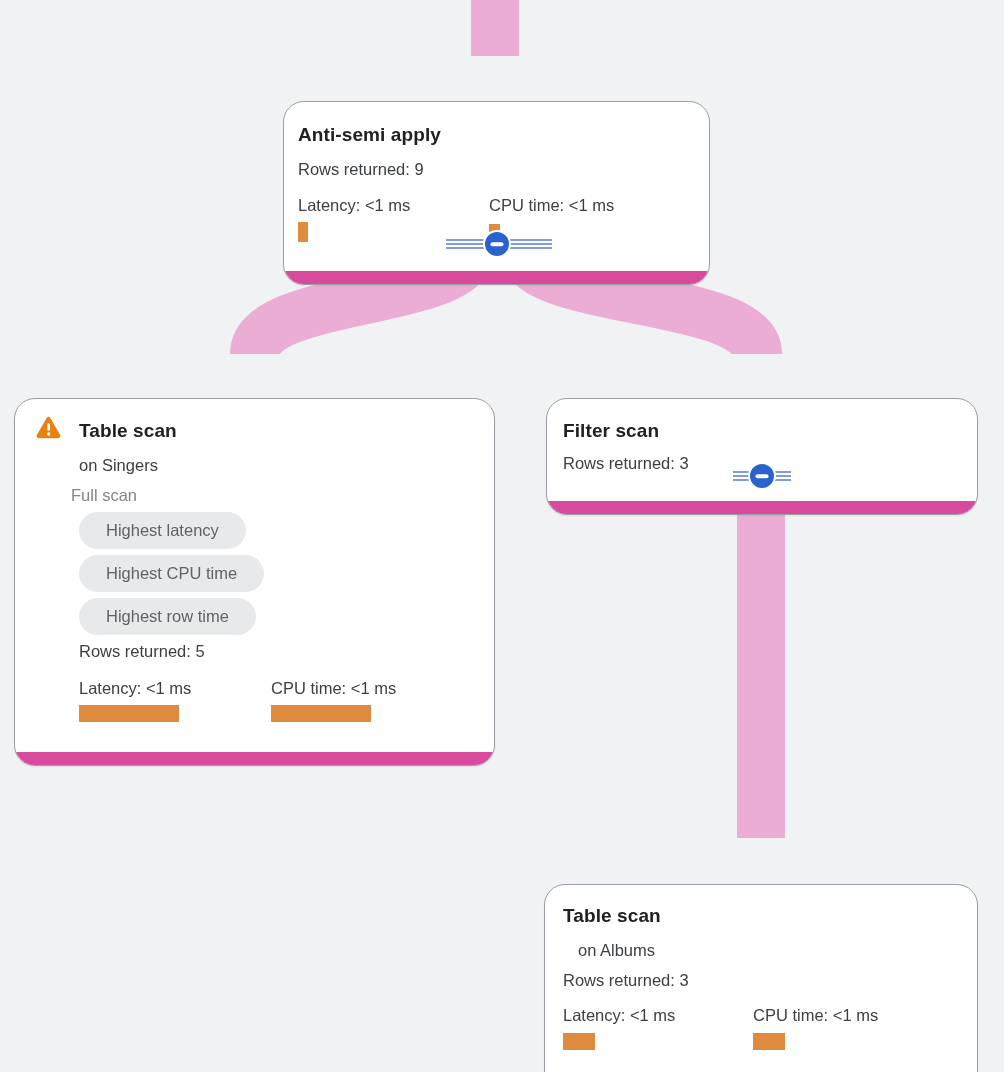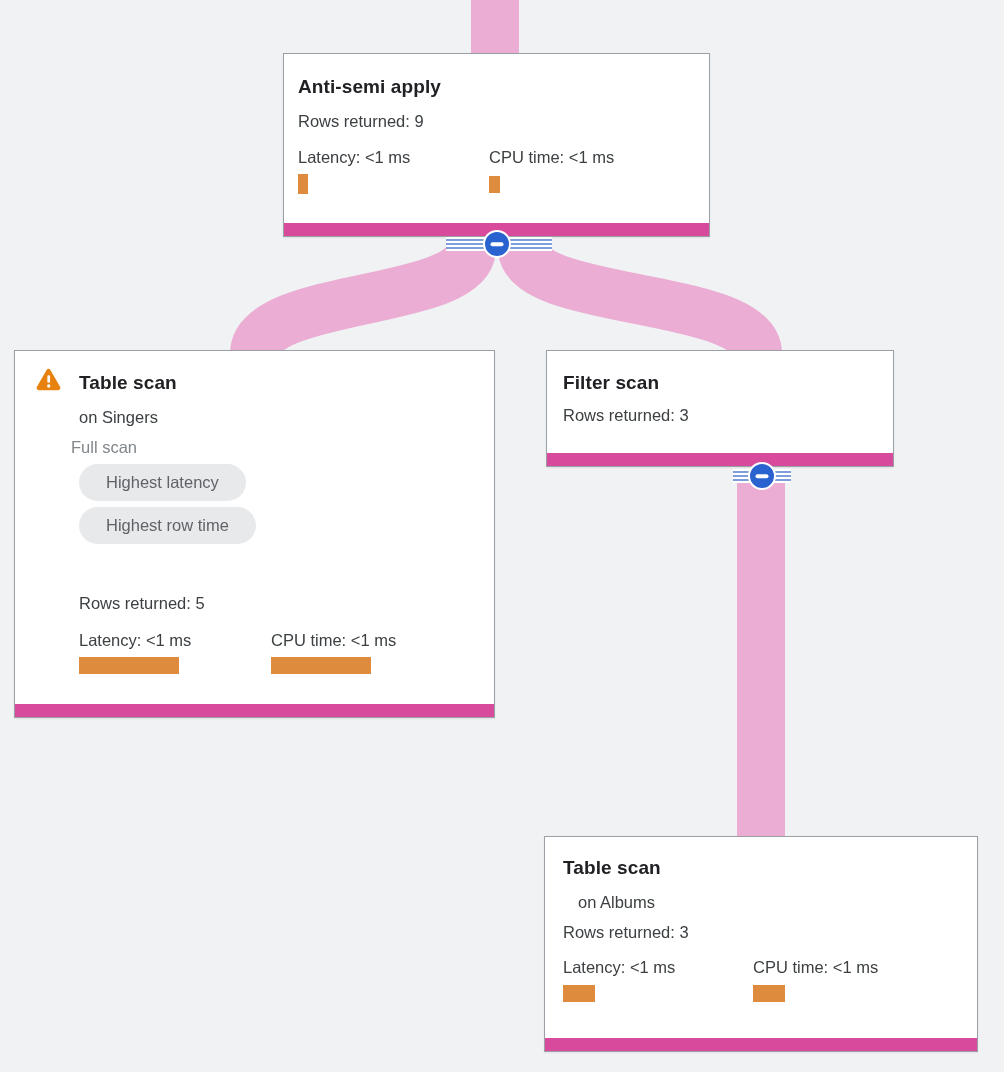--- a/index.html
+++ b/index.html
@@ -10,22 +10,23 @@
   }
   *{margin:0;padding:0;box-sizing:border-box;}
   html,body{width:1004px;height:1072px;}
   body{font-family:"Liberation Sans","DejaVu Sans",sans-serif;background:var(--background);}
   .stage{position:relative;width:1004px;height:1072px;overflow:hidden;background:var(--background);}
   .edges{position:absolute;left:0;top:0;z-index:0;}
   .edge-band{fill:var(--edge-pink);}
   .edge-curve{fill:none;stroke:var(--edge-pink);stroke-width:50;}
   .card{
     position:absolute;z-index:1;background:#fff;
-    border:1px solid var(--node-border);border-radius:0;overflow:hidden;
+    border:1px solid var(--node-border);border-radius:21px;overflow:hidden;
     box-shadow:0 1px 2px rgba(0,0,0,.07);
+    margin-top:48px;
   }
   .strip{position:absolute;left:0;right:0;bottom:0;height:13px;background:var(--output-strip);}
   .title{position:absolute;font-size:19px;font-weight:600;color:var(--title-text);letter-spacing:.1px;white-space:nowrap;}
   .body-text{position:absolute;font-size:16.5px;color:var(--body-text);white-space:nowrap;}
   .muted{color:var(--muted-text);}
   .metric-bar{position:absolute;background:var(--metric-bar-orange);}
   .badges{position:absolute;display:flex;flex-direction:column;align-items:flex-start;gap:6px;}
   .badge{
     display:inline-block;background:var(--badge-bg);color:var(--badge-text);
     font-size:16.5px;line-height:37px;height:37px;padding:0 27px;border-radius:19px;white-space:nowrap;
@@ -76,31 +77,32 @@
     <svg class="warning" style="left:21px;top:17px;" viewBox="0 0 24 22">
       <path d="M10.2 1.8 L0.9 18 a2.1 2.1 0 0 0 1.8 3.2 h18.6 a2.1 2.1 0 0 0 1.8 -3.2 L13.8 1.8 a2.1 2.1 0 0 0 -3.6 0 Z" fill="#e8820e"></path>
       <rect x="10.9" y="7" width="2.6" height="7.2" rx="1.3" fill="#ffffff"></rect>
       <circle cx="12.2" cy="17.2" r="1.6" fill="#ffffff"></circle>
     </svg>
     <div class="title" style="left:64px;top:21px;">Table scan</div>
     <div class="body-text" style="left:64px;top:57px;">on Singers</div>
     <div class="body-text muted" style="left:56px;top:87px;">Full scan</div>
     <div class="badges" style="left:64px;top:113px;">
       <span class="badge">Highest latency</span>
+      <span class="badge">Highest CPU time</span>
       <span class="badge">Highest row time</span>
     </div>
     <div class="body-text" style="left:64px;top:243px;text-align:right;">Rows returned: 5</div>
     <div class="body-text" style="left:64px;top:280px;">Latency: &lt;1 ms</div>
     <div class="body-text" style="left:256px;top:280px;">CPU time: &lt;1 ms</div>
     <div class="metric-bar" style="left:64px;top:306px;;width:100px;height:17px"></div>
     <div class="metric-bar" style="left:256px;top:306px;;width:100px;height:17px"></div>
     <div class="strip"></div>
   </div>
 
-  <div class="card" style="left:546px;top:350px;width:348px;height:117px;">
+  <div class="card" style="left:546px;top:350px;width:432px;height:117px;">
     <div class="title" style="left:16px;top:21px;">Filter scan</div>
     <div class="body-text" style="left:16px;top:55px;">Rows returned: 3</div>
     <div class="strip"></div>
   </div>
 
   <div class="stripes" style="left:733px;top:469px;width:58px;"></div>
   <div class="collapse-btn" style="left:748px;top:462px;">
     <span class="minus"></span>
   </div>
 

